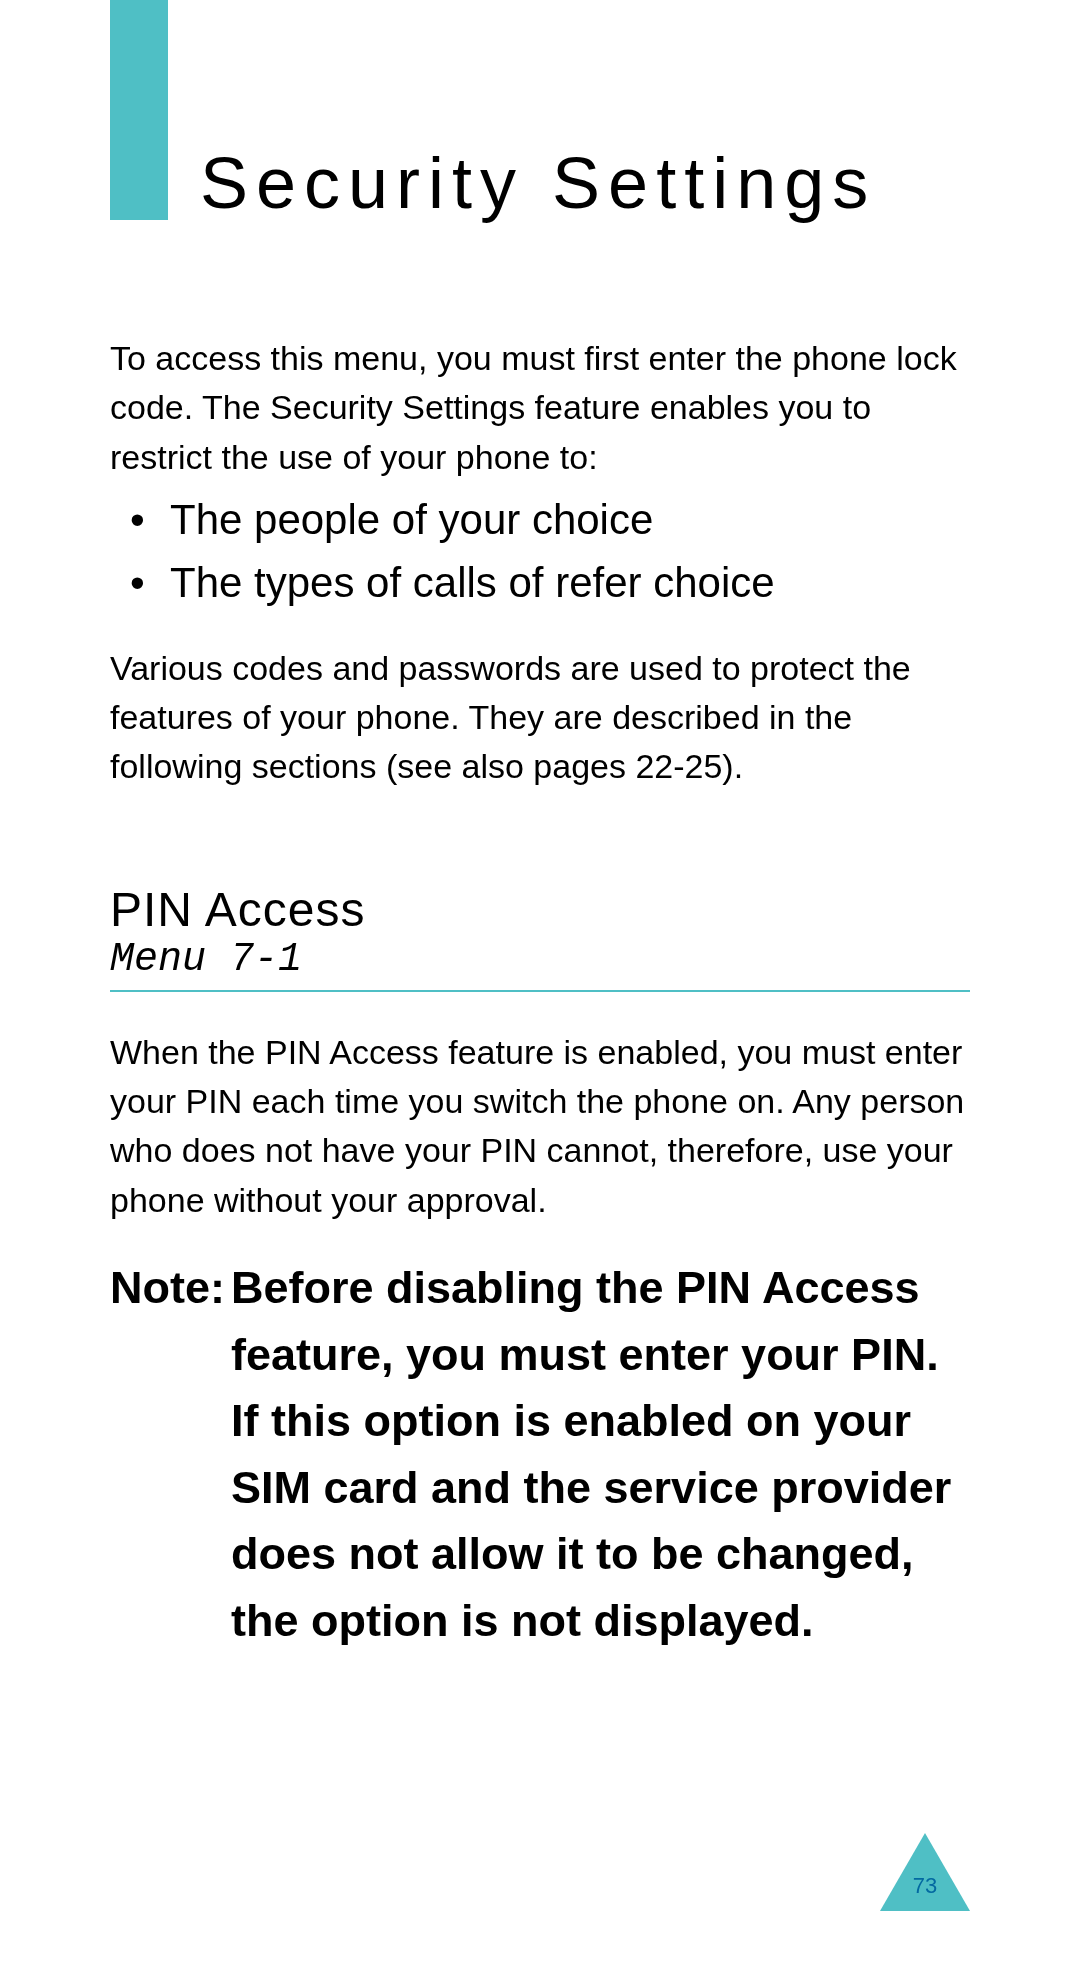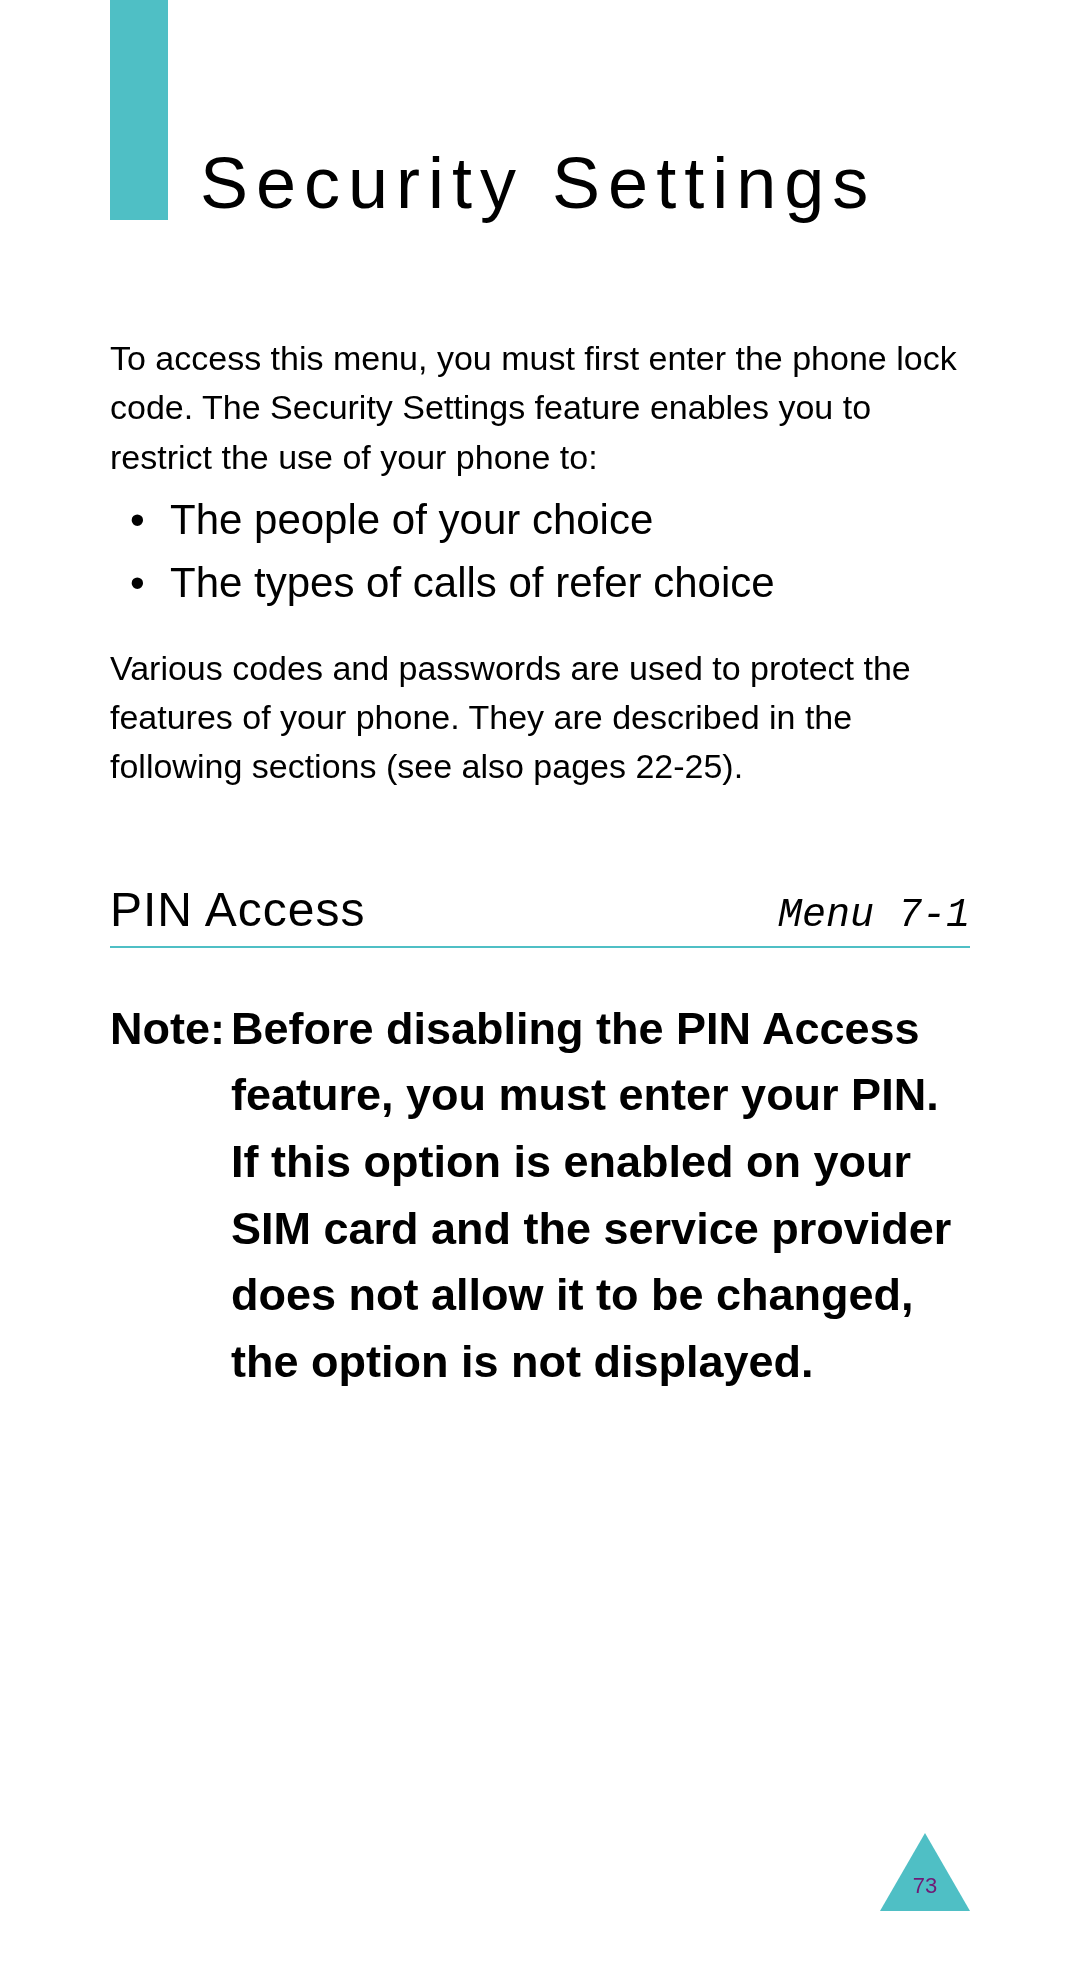--- a/index.html
+++ b/index.html
@@ -82,21 +82,22 @@
       margin-bottom: 30px;
     }
     
     .section-header {
       display: flex;
       justify-content: space-between;
       align-items: baseline;
       margin-top: 90px;
       padding-bottom: 8px;
       border-bottom: 2px solid #4fbfc5;
-      margin-bottom: 48px;
+      margin-bottom: 36px;
+      flex-direction: column;
     }
     
     .section-title {
       font-size: 48px;
       font-weight: 400;
       letter-spacing: 1px;
     }
     
     .menu-ref {
       font-family: Liberation Mono, monospace;
@@ -131,21 +132,21 @@
       border-right: 45px solid transparent;
       border-bottom: 78px solid #4fbfc5;
     }
     
     .page-number {
       position: absolute;
       bottom: 82px;
       right: 110px;
       width: 90px;
       text-align: center;
-      color: #701a75;
+      color: #0369a1;
       font-size: 22px;
       font-weight: 400;
     }
   </style>
 </head>
 <body>
 
 <div class="page-container">
 
   <div class="header-block">
@@ -162,20 +163,21 @@
       <li>The types of calls of refer choice</li>
     </ul>
 
     <p class="para">Various codes and passwords are used to protect the features of your phone. They are described in the following sections (see also pages 22-25).</p>
 
     <div class="section-header">
       <span class="section-title">PIN Access</span>
       <span class="menu-ref">Menu 7-1</span>
     </div>
 
+    <p class="para">When the PIN Access feature is enabled, you must enter your PIN each time you switch the phone on. Any person who does not have your PIN cannot, therefore, use your phone without your approval.</p>
 
     <div class="note-block">
       <span class="note-label">Note:</span>
       <span class="note-content" style="white-space: pre-line;">Before disabling the PIN Access feature, you must enter your PIN.
 If this option is enabled on your SIM card and the service provider does not allow it to be changed, the option is not displayed.</span>
     </div>
 
 
   </div>
 

